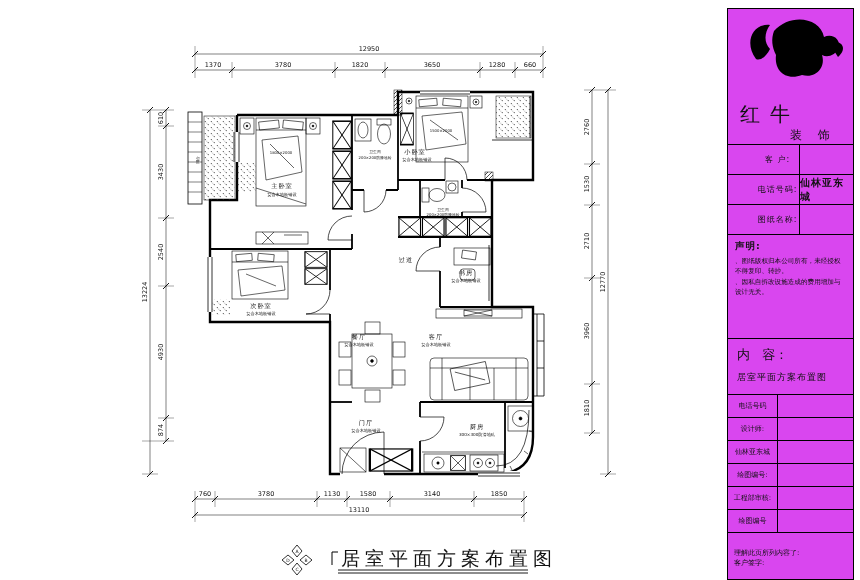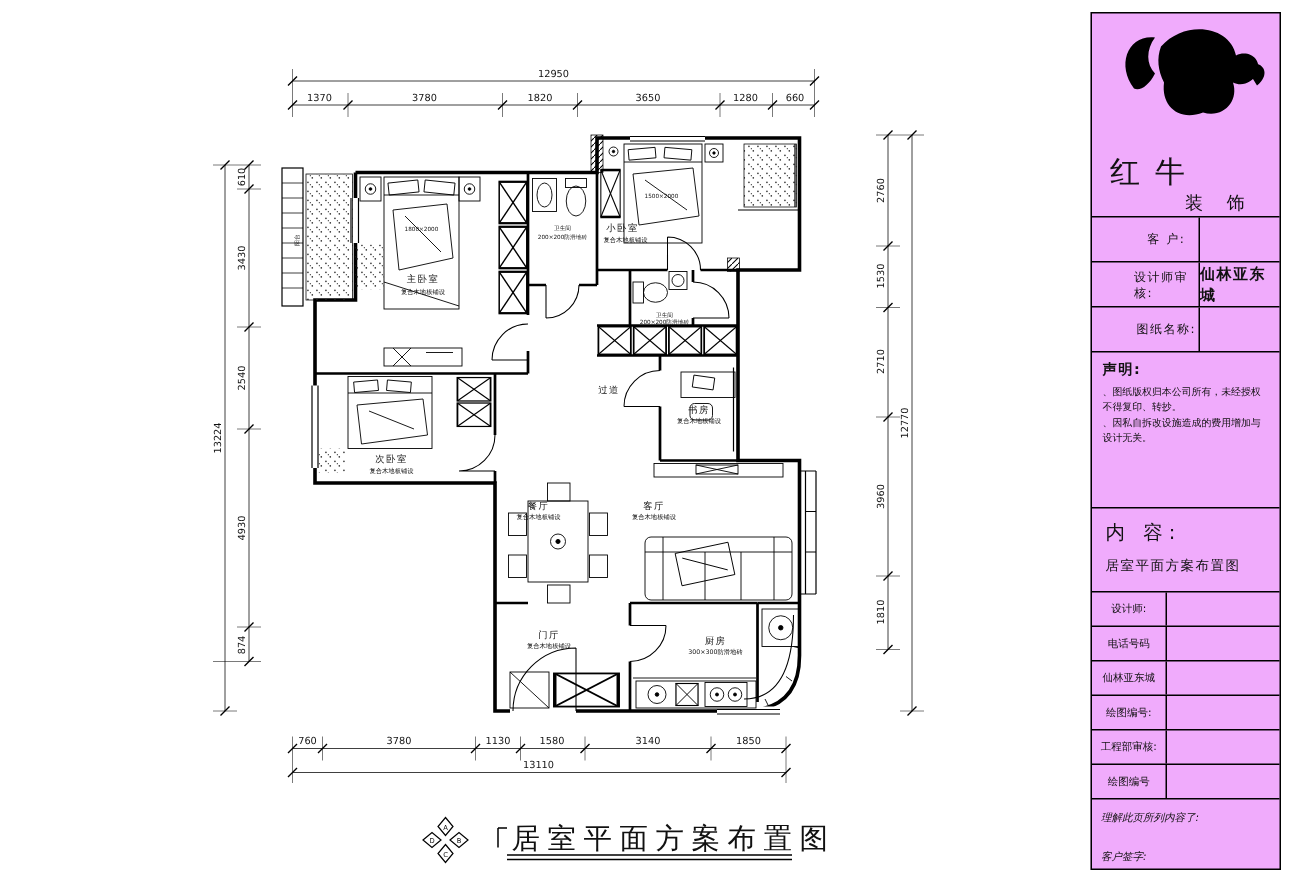--- a/index.html
+++ b/index.html
@@ -11,40 +11,40 @@
   #plan-wrap svg { display:block; }
   svg text { fill:#111; font-family:"DejaVu Sans","Liberation Sans",sans-serif; }
   .dim { font-size:6.5px; text-anchor:middle; }
   .rname { font-size:6.2px; text-anchor:middle; letter-spacing:1px; }
   .rsub  { font-size:4.2px; text-anchor:middle; }
   .rtiny { font-size:3.8px; text-anchor:middle; }
   .cap   { font-size:19px; letter-spacing:5px; font-family:"DejaVu Serif","Liberation Serif",serif; }
 
   
   #titleblock { position:absolute; left:727px; top:8px; width:127px; height:572px;
-                border:1.6px solid #000; background:#f0abfc; display:flex; flex-direction:column; }
+                border:1.6px solid #000; background:#d946ef; display:flex; flex-direction:column; }
   .tb-logo { height:136px; border-bottom:1px solid #000; position:relative; }
   .tb-row { height:30px; border-bottom:1px solid #000; display:flex; }
   .tb-label { width:44px; border-right:1px solid #000; font-size:8px; display:flex;
               align-items:center; justify-content:center; letter-spacing:1px;margin-left:28px; }
   .tb-value { flex:1; font-size:10px; font-weight:bold; display:flex; align-items:center;
               justify-content:center; letter-spacing:1px; }
   .tb-statement { height:104px; border-bottom:1px solid #000; padding:5px 7px; }
   .tb-statement .h { font-size:9.5px; font-weight:bold; margin-bottom:4px; letter-spacing:1px; }
   .tb-statement li { list-style:none; font-size:6.6px; line-height:1.45; margin-bottom:2px; }
   .tb-statement li::before { content:"、"; }
   .tb-content { height:56px; border-bottom:1px solid #000; padding:7px 9px; }
   .tb-content .h { font-size:13px; font-weight:normal; letter-spacing:4px; }
   .tb-content .v { font-size:9px; margin-top:7px; letter-spacing:1px; }
   .tb-sign { height:23px; border-bottom:1px solid #000; display:flex; }
   .tb-sign .sl { width:50px; border-right:1px solid #000; font-size:7px; display:flex;
                  align-items:center; justify-content:center; }
   .tb-sign .sv { flex:1; }
   .tb-footer { flex:1; padding:7px 6px 3px 6px; font-size:7px; display:flex;
-               flex-direction:column; justify-content:space-between;font-style:italic; }
+               flex-direction:column; justify-content:center; }
 </style>
 </head>
 <body>
 
 <div id="plan-wrap">
 <svg width="727" height="580" viewBox="0 0 727 580">
   <defs>
     <pattern id="dots" width="6" height="6" patternUnits="userSpaceOnUse">
       <circle cx="1.3" cy="1.6" r="0.55" fill="#333"></circle>
       <circle cx="4.2" cy="4.6" r="0.55" fill="#333"></circle>
@@ -342,21 +342,21 @@
       <text x="12" y="112" font-size="20" letter-spacing="10" font-family="DejaVu Serif, Liberation Serif, serif">红牛</text>
       <text x="62" y="130" font-size="12" letter-spacing="6" font-family="DejaVu Serif, Liberation Serif, serif">装 饰</text>
     </svg>
   </div>
 
   <div class="tb-row">
     <div class="tb-label">客  户:</div>
     <div class="tb-value"></div>
   </div>
   <div class="tb-row">
-    <div class="tb-label">设计师审核:</div>
+    <div class="tb-label">电话号码:</div>
     <div class="tb-value">仙林亚东城</div>
   </div>
   <div class="tb-row">
     <div class="tb-label">图纸名称:</div>
     <div class="tb-value"></div>
   </div>
 
   <div class="tb-statement">
     <div class="h">声明:</div>
     <ul>
@@ -364,25 +364,25 @@
       <li>因私自拆改设施造成的费用增加与设计无关。</li>
     </ul>
   </div>
 
   <div class="tb-content">
     <div class="h">内 容:</div>
     <div class="v">居室平面方案布置图</div>
   </div>
 
   <div class="tb-sign">
+    <div class="sl">电话号码</div>
+      <div class="sv"></div>
+  </div>
+  <div class="tb-sign">
     <div class="sl">设计师:</div>
-      <div class="sv"></div>
-  </div>
-  <div class="tb-sign">
-    <div class="sl">电话号码</div>
       <div class="sv"></div>
   </div>
   <div class="tb-sign">
     <div class="sl">仙林亚东城</div>
       <div class="sv"></div>
   </div>
   <div class="tb-sign">
     <div class="sl">绘图编号:</div>
       <div class="sv"></div>
   </div>

